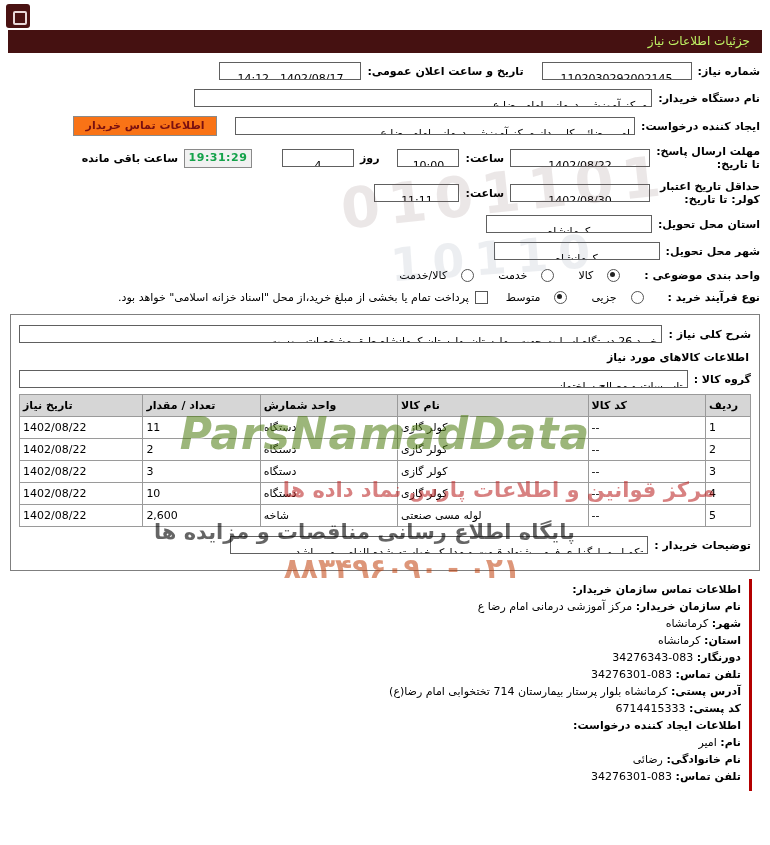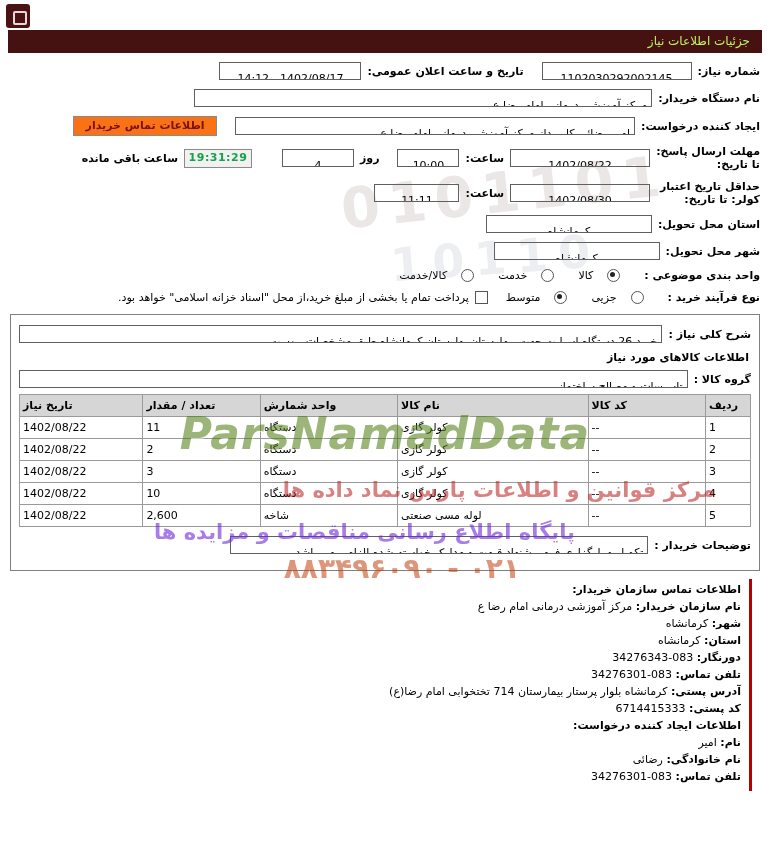--- a/index.html
+++ b/index.html
@@ -58,21 +58,21 @@
     margin:8px 8px 0 12px;padding:2px 8px 6px 0;line-height:17px;
     border-left:none;border-right:3px solid #b30000;
   }
   .bline .bl{font-weight:bold;}
   
   .wm{position:absolute;pointer-events:none;z-index:5;white-space:nowrap;}
   .wm-books{top:155px;left:340px;width:420px;font-size:56px;font-weight:bold;color:#7a5c5c;opacity:.14;transform:rotate(-6deg);letter-spacing:8px;direction:ltr;}
   .wm-books2{top:225px;left:390px;width:380px;font-size:46px;font-weight:bold;color:#6d7d94;opacity:.12;transform:rotate(-4deg);letter-spacing:10px;direction:ltr;}
   .wm-pars{top:408px;left:0;width:100%;text-align:center;direction:ltr;font-size:44px;font-weight:bold;color:#4d7c0f;opacity:.55;letter-spacing:1px;text-shadow:1px 1px 0 #fff;font-style:italic;}
   .wm-fa1{top:478px;right:55px;font-size:21px;font-weight:bold;color:#b91c1c;opacity:.55;}
-  .wm-fa2{top:520px;right:195px;font-size:21px;font-weight:bold;color:#6d28d9;opacity:.6;}
+  .wm-fa2{top:520px;right:195px;font-size:21px;font-weight:bold;color:#000000;opacity:.6;}
   .wm-phone{top:552px;right:250px;font-size:28px;font-weight:bold;color:#c2410c;opacity:.55;letter-spacing:2px;}
 </style>
 </head>
 <body>
 
 <div class="logo"></div>
 <div class="titlebar">جزئیات اطلاعات نیاز</div>
 
 <div class="content">
 

